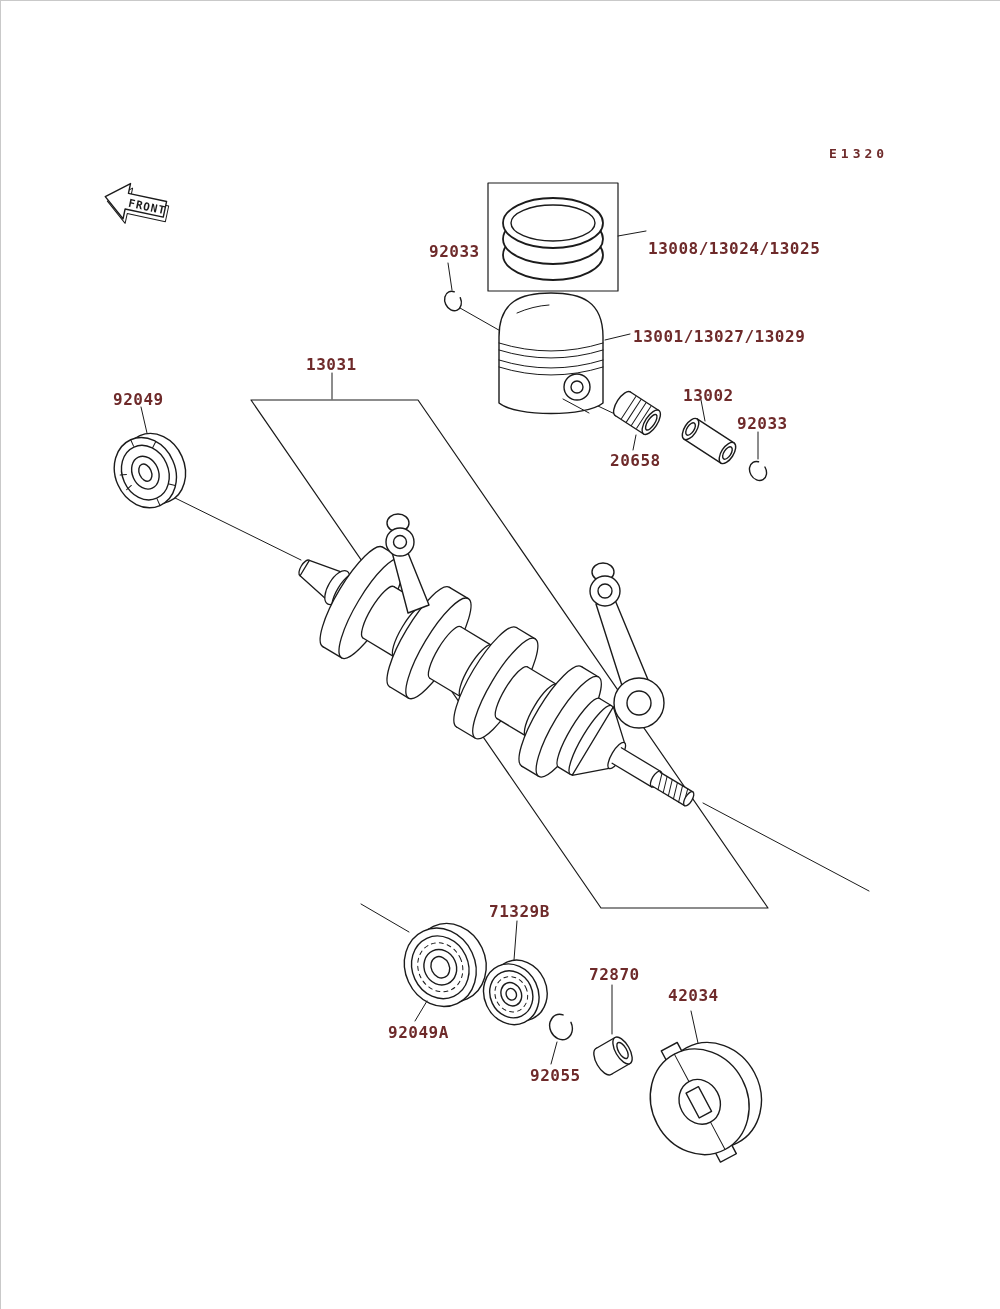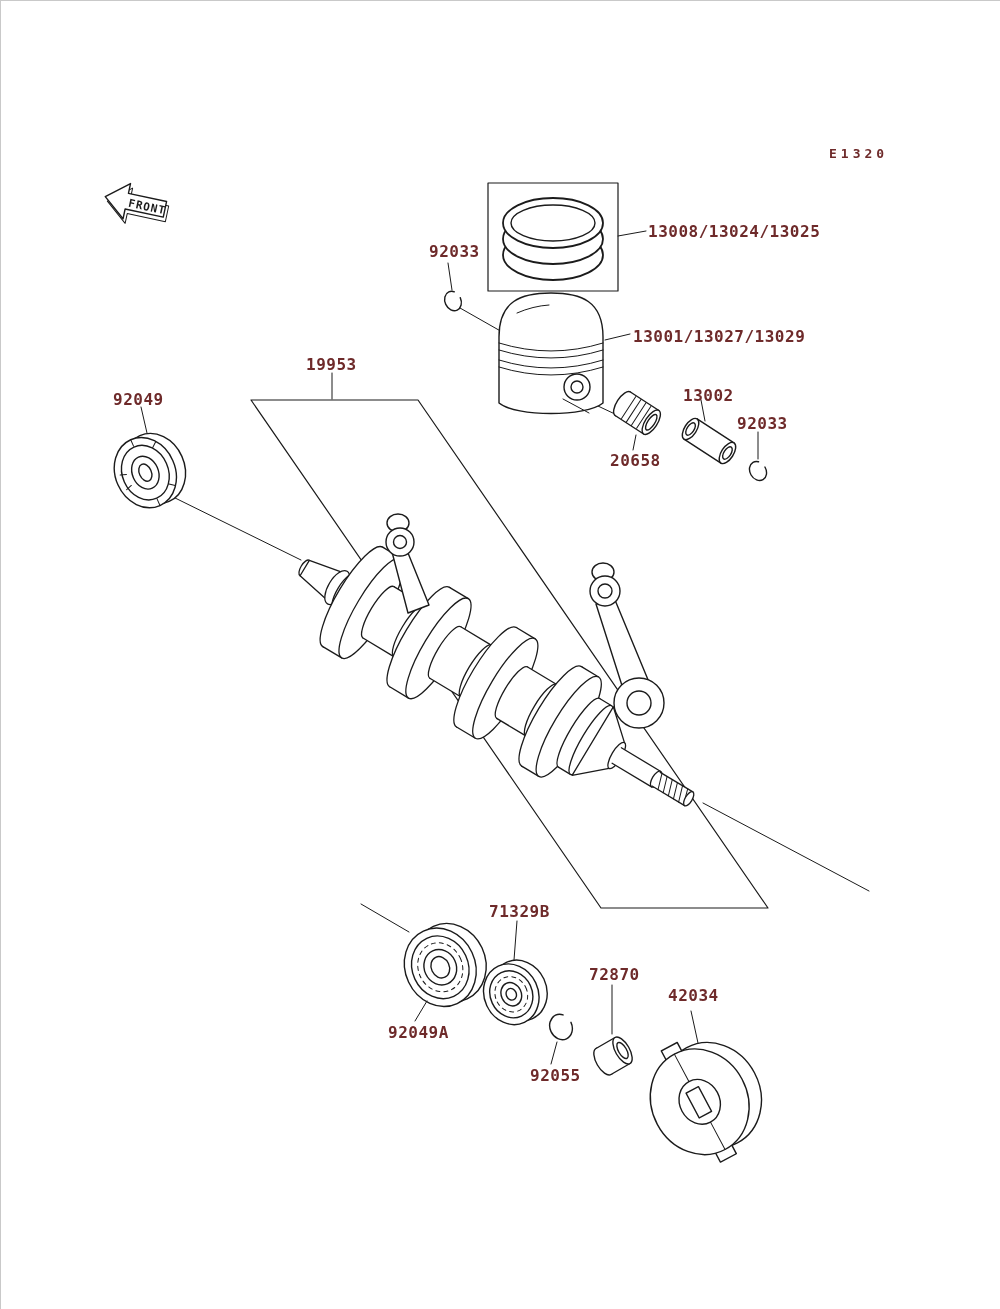--- a/index.html
+++ b/index.html
@@ -254,23 +254,23 @@
         <path d="M690,1010 L697,1042"></path>
         <path d="M550,1063 L556,1041"></path>
       </g>
 
     </g>
   </svg>
 
   <div class="page-code">E1320</div>
 
   <div class="part-label" style="left:428px;top:241px">92033</div>
-  <div class="part-label" style="left:647px;top:221px">13008/13024/13025</div>
+  <div class="part-label" style="left:647px;top:238px">13008/13024/13025</div>
   <div class="part-label" style="left:632px;top:326px">13001/13027/13029</div>
-  <div class="part-label" style="left:305px;top:354px">19953</div>
+  <div class="part-label" style="left:305px;top:354px">13031</div>
   <div class="part-label" style="left:112px;top:389px">92049</div>
   <div class="part-label" style="left:682px;top:385px">13002</div>
   <div class="part-label" style="left:736px;top:413px">92033</div>
   <div class="part-label" style="left:609px;top:450px">20658</div>
   <div class="part-label" style="left:488px;top:901px">71329B</div>
   <div class="part-label" style="left:387px;top:1022px">92049A</div>
   <div class="part-label" style="left:588px;top:964px">72870</div>
   <div class="part-label" style="left:667px;top:985px">42034</div>
   <div class="part-label" style="left:529px;top:1065px">92055</div>
 

